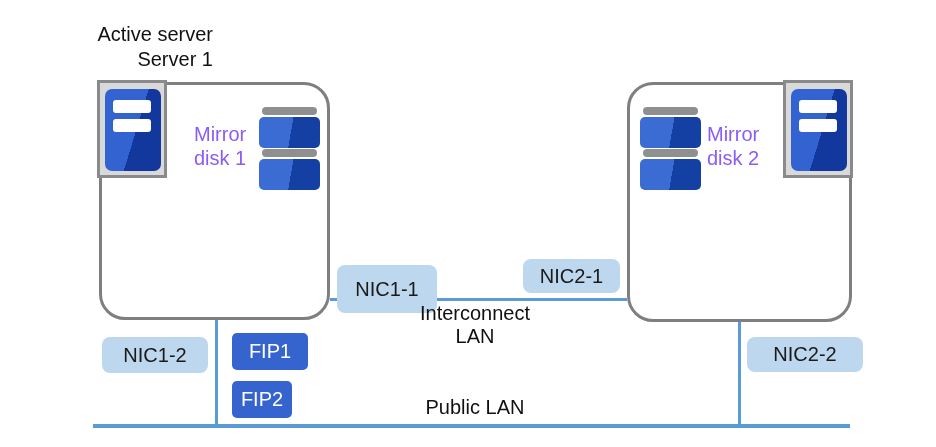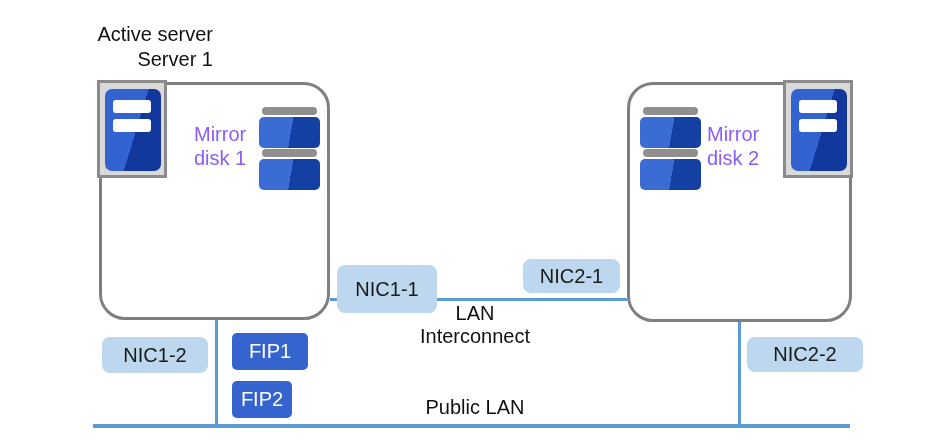--- a/index.html
+++ b/index.html
@@ -139,22 +139,22 @@
   </div>
   <div class="abs disk-caption" style="left:707px;top:122px;">
     <div>Mirror</div>
     <div>disk 2</div>
   </div>
 
   <div class="abs nic-badge" style="left:337px;top:259px;width:100px;height:48px;margin-top:6px;">NIC1-1</div>
   <div class="abs nic-badge" style="left:523px;top:259px;width:97px;height:34px;">NIC2-1</div>
 
   <div class="abs net-caption" style="left:395px;top:302px;width:160px;">
+    <div>Interconnect</div>
     <div>LAN</div>
-    <div>Interconnect</div>
   </div>
 
   <div class="abs nic-badge" style="left:102px;top:337px;width:106px;height:36px;">NIC1-2</div>
   <div class="abs fip-badge" style="left:232px;top:333px;width:76px;height:37px;">FIP1</div>
   <div class="abs fip-badge" style="left:232px;top:381px;width:60px;height:37px;">FIP2</div>
   <div class="abs nic-badge" style="left:747px;top:337px;width:116px;height:35px;">NIC2-2</div>
 
   <div class="abs net-caption" style="left:395px;top:396px;width:160px;">Public LAN</div>
 
 </div>

